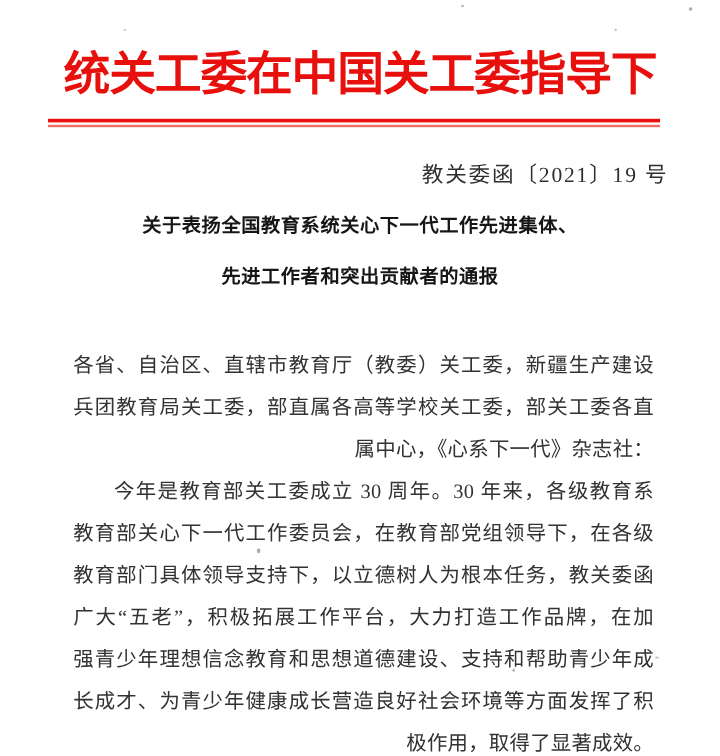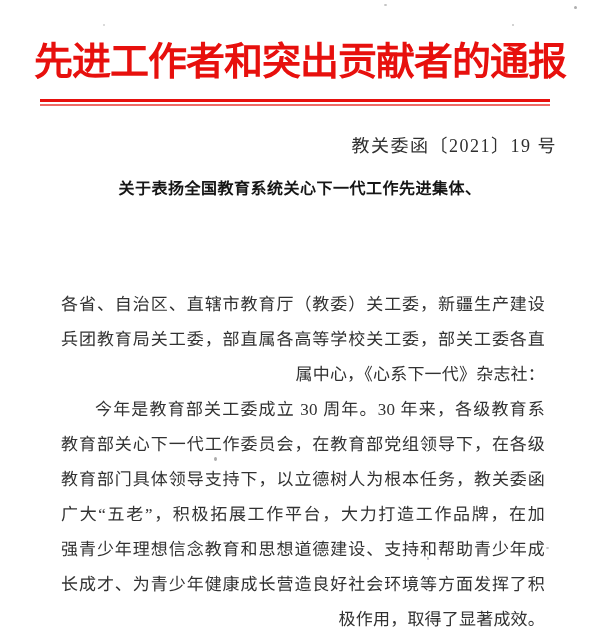--- a/index.html
+++ b/index.html
@@ -109,28 +109,29 @@
   .speck.s4 { left: 103px; top: 24px; width: 2px; height: 2px; background: #bbbbbb; opacity: .7; }
   .speck.s5 { left: 214px; top: 457px; width: 3px; height: 4px; background: #555555; opacity: .5; }
   .speck.s6 { left: 427px; top: 557px; width: 2px; height: 3px; background: #666666; opacity: .5; }
   .speck.s7 { left: 546px; top: 547px; width: 3px; height: 2px; background: #888888; opacity: .5; }
 </style>
 </head>
 <body>
 
 <div class="page">
 
-  <div class="org-name">先进工作者和突出贡献者的通报</div>
+  <div class="org-name">统关工委在中国关工委指导下</div>
 
   <div class="red-rule"></div>
 
   <div class="doc-number">教关委函〔2021〕19 号</div>
 
   <div class="doc-title">
     <div class="title-line">关于表扬全国教育系统关心下一代工作先进集体、</div>
+    <div class="title-line">先进工作者和突出贡献者的通报</div>
   </div>
 
   <div class="body-text">
     <div class="line full">各省、自治区、直辖市教育厅（教委）关工委，新疆生产建设</div>
     <div class="line full">兵团教育局关工委，部直属各高等学校关工委，部关工委各直</div>
     <div class="line lastline">属中心，《心系下一代》杂志社：</div>
 
     <div class="line full indent">今年是教育部关工委成立 30 周年。30 年来，各级教育系</div>
     <div class="line full">教育部关心下一代工作委员会，在教育部党组领导下，在各级</div>
     <div class="line full">教育部门具体领导支持下，以立德树人为根本任务，教关委函</div>

